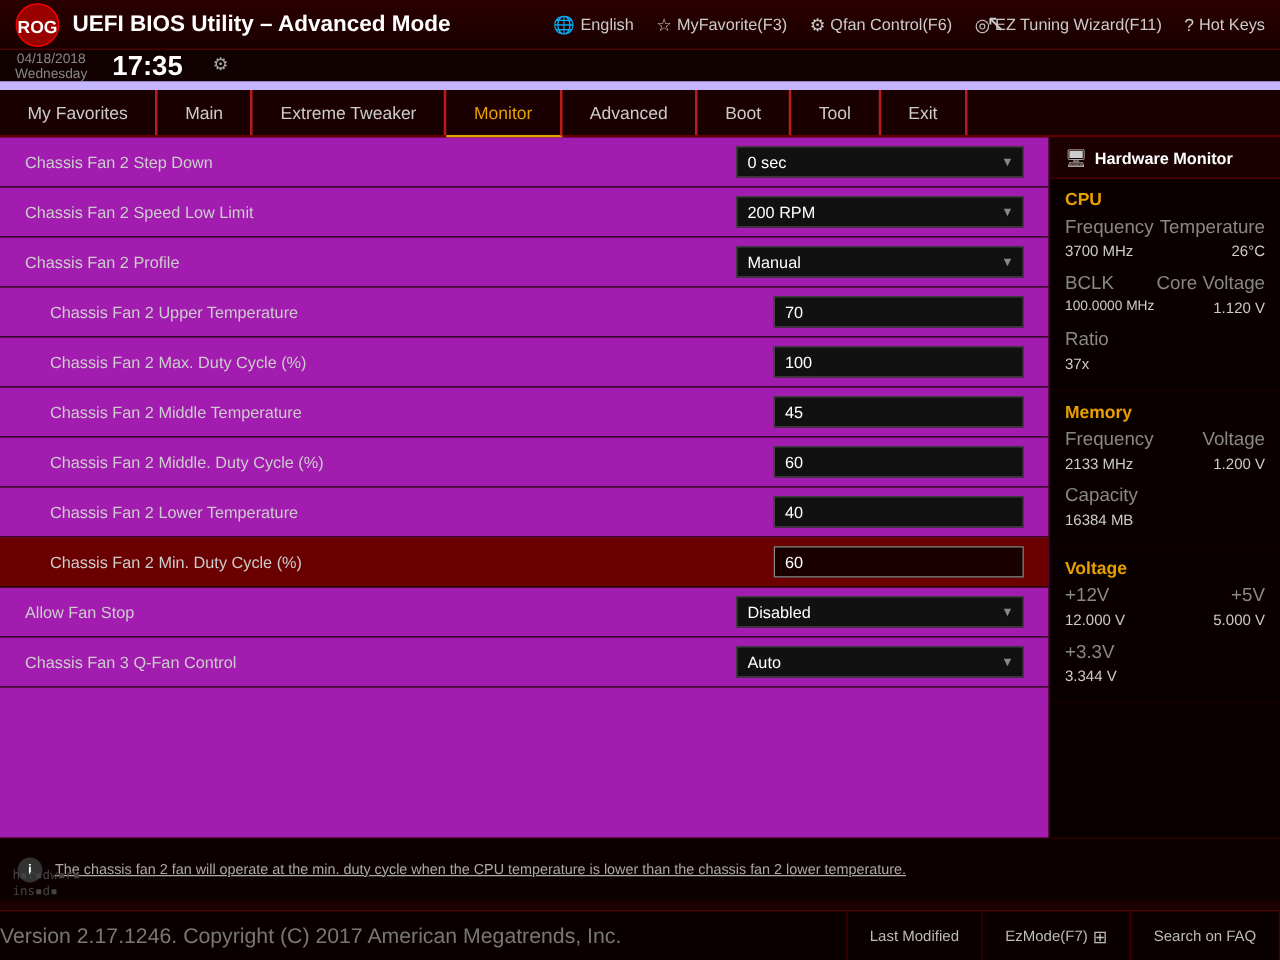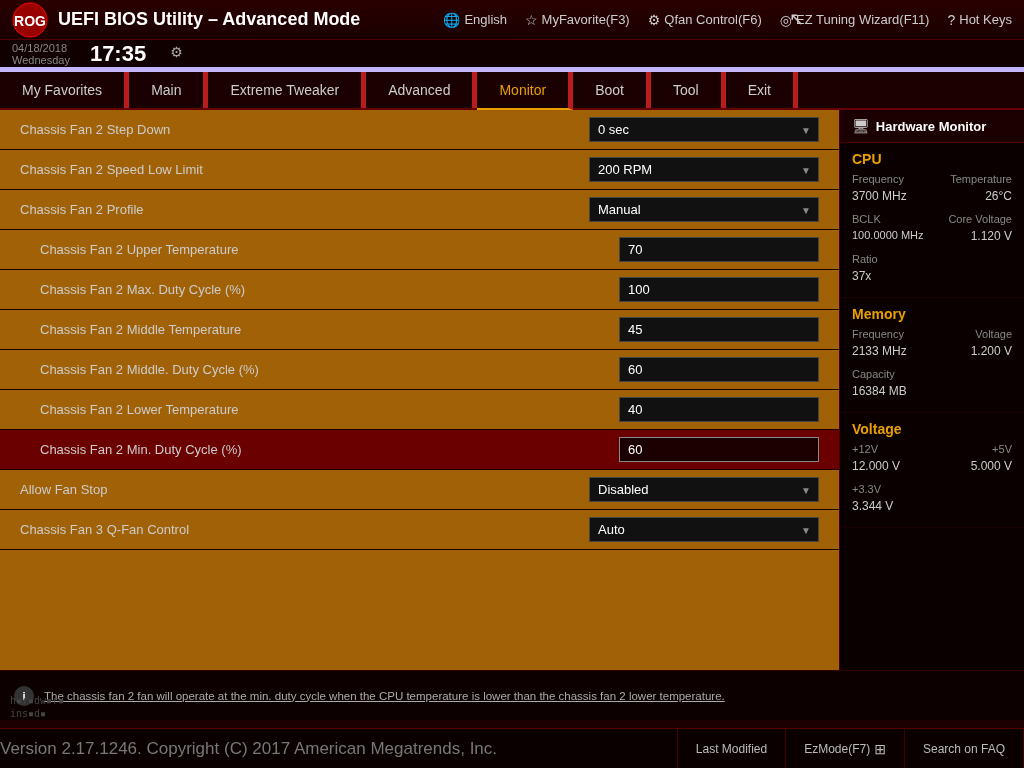--- a/index.html
+++ b/index.html
@@ -51,21 +51,22 @@
 
     
     #datetime-row {
       background: #110000;
       height: 32px;
       display: flex;
       align-items: center;
       padding: 0 12px;
       gap: 20px;
       font-size: 12px;
-      border-bottom: 5px solid #c4b5fd;
+      border-bottom: 7px solid #c4b5fd;
+      text-align: center;
     }
     #datetime-display {
       color: #fff;
       font-size: 22px;
       font-weight: bold;
       margin-right: 4px;
     }
 
     
     #top-nav {
@@ -75,38 +76,38 @@
       align-items: stretch;
       border-bottom: 2px solid #600;
     }
     .nav-item {
       padding: 0 22px;
       display: flex;
       align-items: center;
       color: #ccc;
       font-size: 14px;
       cursor: pointer;
-      border-right: 5px solid #b91c1c;
+      border-right: 2px solid #b91c1c;
     }
     .nav-item.active {
       color: #e8a000;
       border-bottom: 2px solid #e8a000;
       margin-bottom: -2px;
     }
 
     
     #main-area {
       display: flex;
       height: calc(768px - 44px - 32px - 38px - 38px - 40px);
     }
 
     
     #settings-panel {
       flex: 1;
-      background: #a16207;
+      background: #a21caf;
       overflow-y: auto;
       padding: 0;
     }
     .setting-row {
       display: flex;
       align-items: center;
       padding: 6px 20px 6px 30px;
       border-bottom: 1px solid #1a0000;
       min-height: 40px;
     }
@@ -189,21 +190,21 @@
       font-weight: bold;
       margin-bottom: 6px;
     }
     .hw-row {
       display: flex;
       justify-content: space-between;
       margin-bottom: 4px;
     }
     .hw-key {
       color: #888;
-      font-size: 11px;
+      font-size: 15px;
     }
     .hw-big-value {
       color: #ccc;
       font-size: 12px;
       margin-bottom: 6px;
     }
 
     
     #info-bar {
       background: #0d0000;
@@ -316,25 +317,25 @@
 <div id="top-nav">
   <div class="nav-item">
     <span>My Favorites</span>
   </div>
   <div class="nav-item">
     <span>Main</span>
   </div>
   <div class="nav-item">
     <span>Extreme Tweaker</span>
   </div>
-  <div class="nav-item">
-    <span>Advanced</span>
-  </div>
   <div class="nav-item active">
     <span>Monitor</span>
+  </div>
+  <div class="nav-item">
+    <span>Advanced</span>
   </div>
   <div class="nav-item">
     <span>Boot</span>
   </div>
   <div class="nav-item">
     <span>Tool</span>
   </div>
   <div class="nav-item">
     <span>Exit</span>
   </div>

